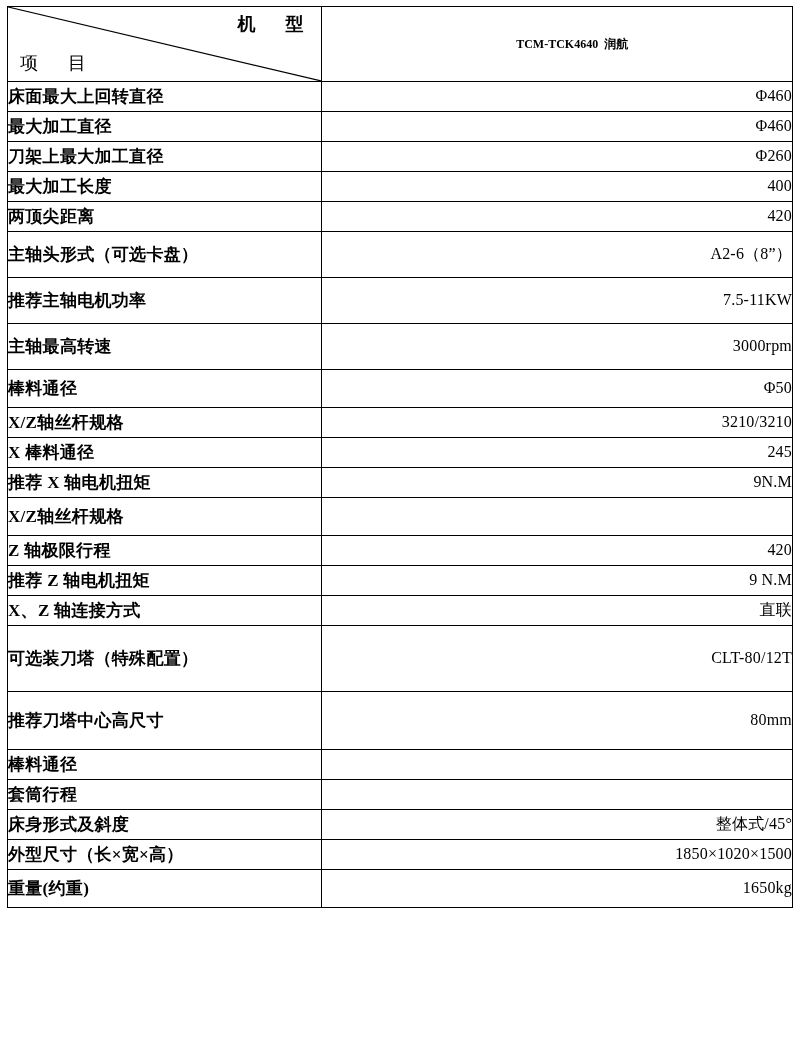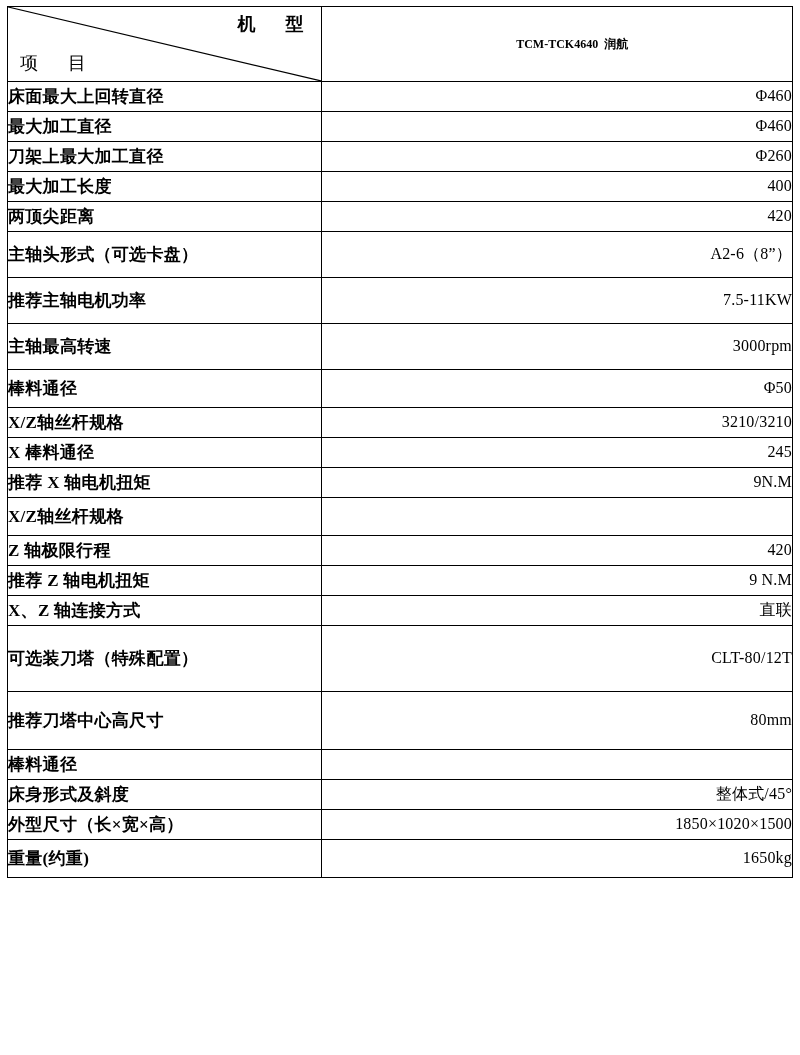--- a/index.html
+++ b/index.html
@@ -222,20 +222,30 @@
       <tr class="row-std">
         <td class="label-cell">棒料通径</td>
         <td class="value-cell blank">
           <div class="diag-wrap">
             <svg viewBox="0 0 470 30" preserveAspectRatio="none">
               <line x1="2" y1="2" x2="468" y2="28" stroke="#000" stroke-width="1.1"></line>
             </svg>
           </div>
         </td>
       </tr>
+      <tr class="row-std">
+        <td class="label-cell">套筒行程</td>
+        <td class="value-cell blank">
+          <div class="diag-wrap">
+            <svg viewBox="0 0 470 30" preserveAspectRatio="none">
+              <line x1="2" y1="2" x2="468" y2="28" stroke="#000" stroke-width="1.1"></line>
+            </svg>
+          </div>
+        </td>
+      </tr>
 
       <tr class="row-std">
         <td class="label-cell">床身形式及斜度</td>
         <td class="value-cell">整体式/45°</td>
       </tr>
       <tr class="row-std">
         <td class="label-cell">外型尺寸（长×宽×高）</td>
         <td class="value-cell">1850×1020×1500</td>
       </tr>
       <tr class="row-mid">

